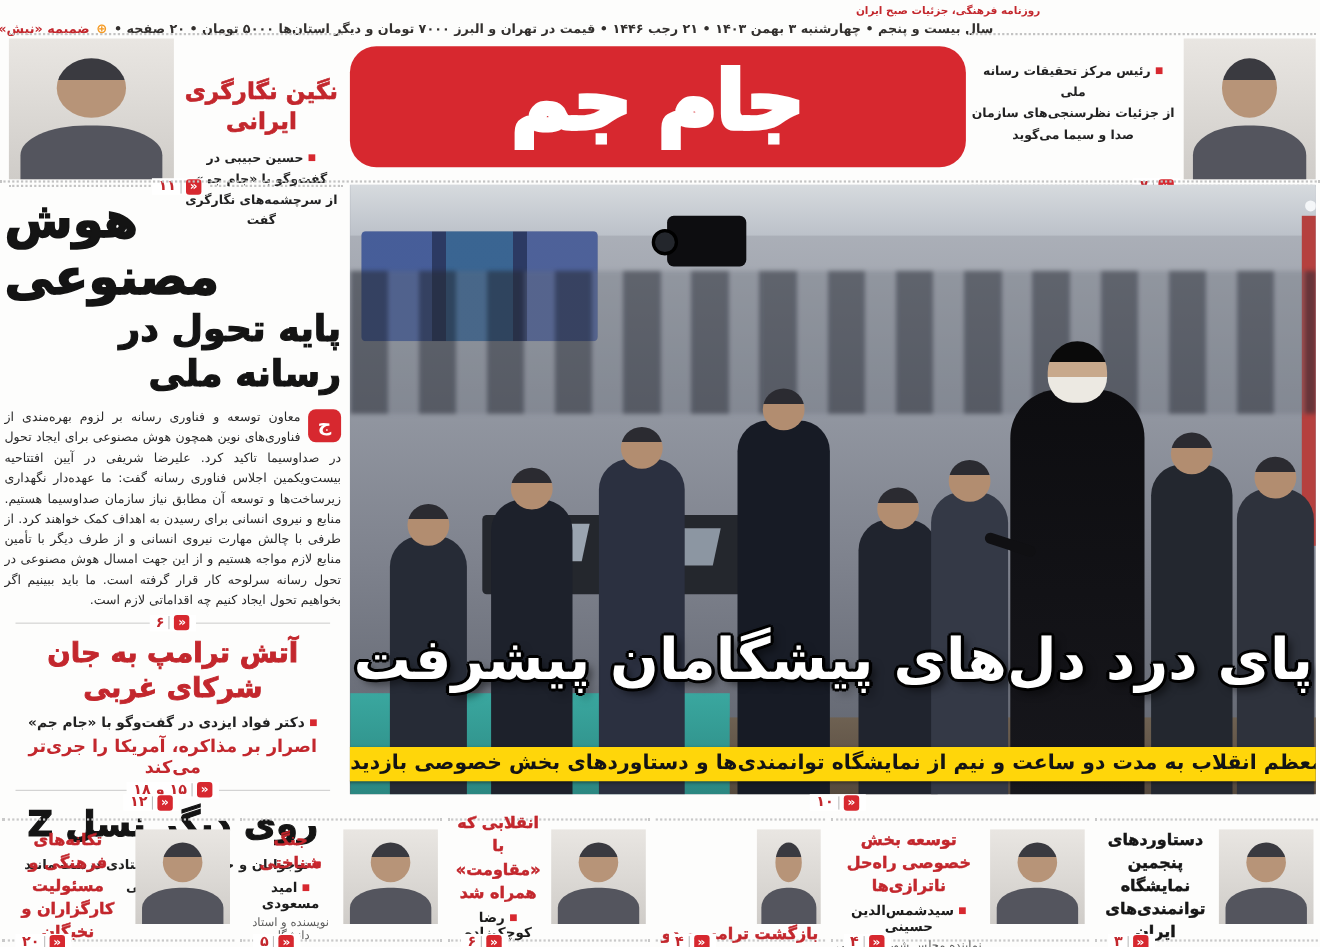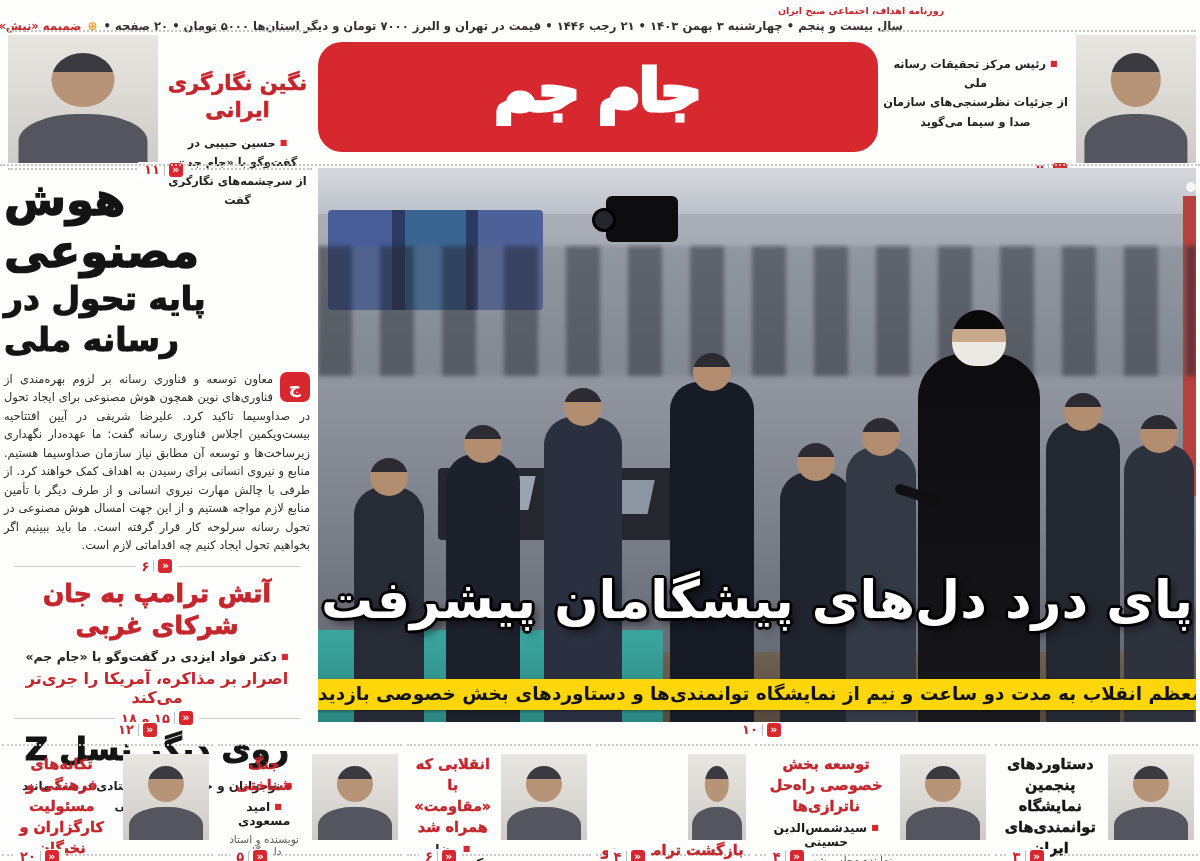--- a/index.html
+++ b/index.html
@@ -7,21 +7,21 @@
   .page{position:relative;width:1200px;height:861px;background:#fdfdfc;overflow:hidden;margin:0 auto;}
 
   
   .tagline{position:absolute;top:5px;left:778px;width:200px;font-size:9.5px;font-weight:bold;color:#c3272d;text-align:left;white-space:nowrap;}
   .infoline{position:absolute;top:19px;left:318px;width:585px;font-size:11.6px;font-weight:bold;color:#33302e;white-space:nowrap;direction:rtl;text-align:right;}
   .infoline .sep-icon{color:#f59a23;font-weight:bold;margin:0 2px;font-size:12px;}
   .supp{color:#c3272d;}
 
   
   .masthead{position:absolute;left:318px;top:42px;width:560px;height:110px;background:#d7282f;border-radius:24px;display:flex;align-items:center;justify-content:center;}
-  .masthead .logo-type{color:#fff;font-size:56px;font-weight:bold;line-height:1;-webkit-text-stroke:5px #fff;letter-spacing:4px;transform:translateY(-6px);}
+  .masthead .logo-type{color:#fff;font-size:72px;font-weight:bold;line-height:1;-webkit-text-stroke:5px #fff;letter-spacing:4px;transform:translateY(-6px);}
 
   
   .dotline{border-top:2px dotted #c3c3c3;}
   .pmark{direction:rtl;display:inline-flex;align-items:center;gap:4px;background:#fff;padding:0 6px;}
   .pmark .chev{width:14px;height:14px;background:#d7282f;color:#fff;border-radius:3px;font-size:11px;line-height:13px;text-align:center;display:inline-block;font-weight:bold;}
   .pmark .vbar{width:1px;height:12px;background:#bdbdbd;display:inline-block;}
   .pmark .pnum{color:#c3272d;font-size:13px;font-weight:bold;}
   .bullet{color:#d7282f;font-size:8px;vertical-align:2px;margin-left:4px;}
   .sec-divider{display:flex;align-items:center;margin:4px 10px;}
   .sec-divider::before,.sec-divider::after{content:"";flex:1;border-top:1px solid #cfcfcf;}
@@ -45,21 +45,21 @@
   .tc-mark{position:absolute;bottom:-9px;}
   .tc-left .tc-mark{left:130px;}
   .tc-right .tc-mark{left:150px;}
 
   
   .rule-166{position:absolute;top:164px;left:0;width:1200px;}
 
   
   .leftcol{position:absolute;left:0;top:170px;width:314px;height:556px;padding:0 4px;box-sizing:border-box;}
   .ai-t1{font-size:45px;font-weight:bold;color:#141414;text-align:left;line-height:1.15;margin-top:4px;-webkit-text-stroke:1.4px #141414;}
-  .ai-t2{font-size:33px;font-weight:bold;color:#141414;text-align:left;line-height:1.25;-webkit-text-stroke:1.1px #141414;}
+  .ai-t2{font-size:33px;font-weight:bold;color:#141414;text-align:right;line-height:1.25;-webkit-text-stroke:1.1px #141414;}
   .ai-sub{font-size:13px;font-weight:bold;color:#222;text-align:center;margin-top:10px;line-height:1.75;}
   .body-text{font-size:11.4px;color:#2a2a2a;text-align:justify;line-height:1.62;margin-top:10px;}
   .plogo{float:right;width:30px;height:30px;background:#d7282f;border-radius:7px;color:#fff;font-weight:bold;font-size:17px;text-align:center;line-height:30px;margin:2px 0 2px 7px;}
   .trump-title{font-size:25px;font-weight:bold;color:#c3272d;text-align:center;line-height:1.3;margin-top:2px;-webkit-text-stroke:.8px #c3272d;}
   .trump-s1{font-size:12.5px;font-weight:bold;color:#222;text-align:center;margin-top:6px;}
   .trump-s2{font-size:16px;font-weight:bold;color:#c3272d;text-align:center;margin-top:5px;}
   .genz-title{font-size:32px;font-weight:bold;color:#141414;text-align:center;margin-top:2px;-webkit-text-stroke:1px #141414;}
   .genz-sub{font-size:12px;font-weight:bold;color:#222;text-align:center;margin-top:8px;line-height:1.7;}
 
   
@@ -86,35 +86,35 @@
   .caption-strip{position:absolute;left:50%;transform:translateX(-50%);bottom:12px;background:#ffd60a;color:#141414;font-size:18.5px;font-weight:bold;padding:4px 18px 6px;white-space:nowrap;border-radius:2px;box-shadow:0 1px 3px rgba(0,0,0,.4);}
 
   
   .mark-genz{position:absolute;left:112px;top:722px;}
   .mark-photo{position:absolute;left:736px;top:722px;}
 
   
   .bottomrow{position:absolute;left:0;top:744px;width:1200px;height:112px;display:flex;gap:5px;padding:0 2px;box-sizing:border-box;}
   .bcard{position:relative;border-top:2px dotted #c9c9c9;border-bottom:2px dotted #c9c9c9;display:flex;box-sizing:border-box;padding:8px 4px 14px;}
   .bcard .mug{width:86px;height:86px;flex:none;margin-left:6px;}
-  .b-a{width:206px;}.b-b{width:238px;}.b-c{width:156px;flex-direction:column;}.b-d{width:186px;}.b-e{width:186px;}.b-f{width:214px;}
+  .b-a{width:206px;}.b-b{width:238px;}.b-c{width:156px;flex-direction:column;}.b-d{width:186px;align-items:center;}.b-e{width:186px;}.b-f{width:214px;}
   .btext{flex:1;min-width:0;}
   .btitle{font-size:14.5px;font-weight:bold;text-align:center;line-height:1.45;-webkit-text-stroke:.4px currentColor;}
   .t-red{color:#c3272d;}.t-black{color:#161616;}
   .bauthor{font-size:12.3px;font-weight:bold;color:#1c1c1c;text-align:center;margin-top:4px;}
   .brole{font-size:10.6px;color:#5c5c5c;text-align:center;margin-top:5px;}
   .bmark{position:absolute;bottom:-10px;right:auto;left:12px;}
   .b-c .mug{width:58px;}
 </style>
 </head>
 <body>
 
 <div class="page">
 
-  <div class="tagline">روزنامه اهداف، اجتماعی صبح ایران</div>
+  <div class="tagline">روزنامه فرهنگی، جزئیات صبح ایران</div>
   <div class="infoline">
     <span>سال بیست و پنجم • چهارشنبه ۳ بهمن ۱۴۰۳ • ۲۱ رجب ۱۴۴۶ • قیمت در تهران و البرز ۷۰۰۰ تومان و دیگر استان‌ها ۵۰۰۰ تومان • ۲۰ صفحه •</span>
     <span class="sep-icon">⊕</span>
     <span class="supp">ضمیمه «نیش»</span>
     
   </div>
 
   <div class="masthead">
     <span class="logo-type">جام جم</span>
   </div>

